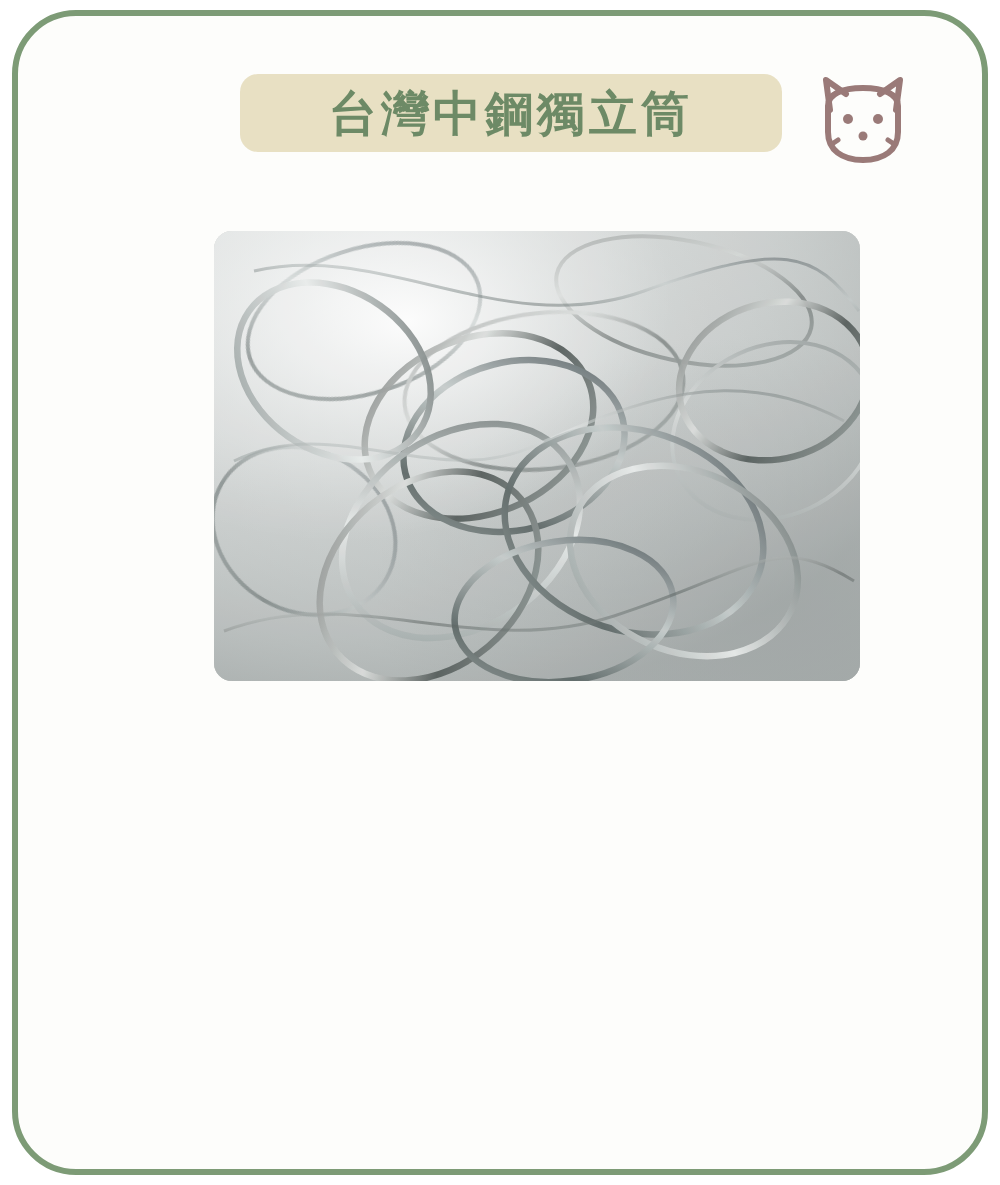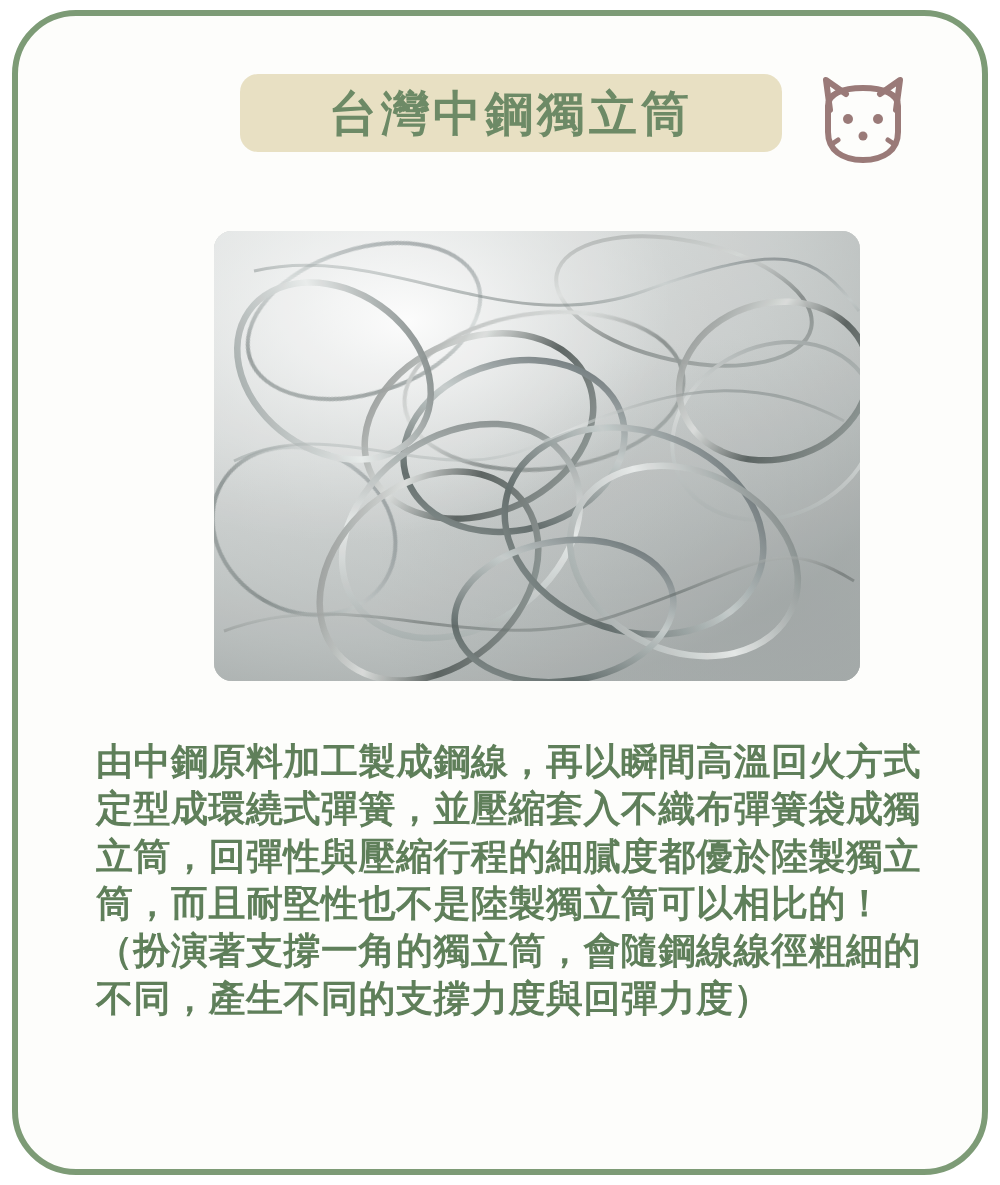--- a/index.html
+++ b/index.html
@@ -198,17 +198,16 @@
               <path d="M20 230 C 120 180, 220 260, 320 215 S 520 130, 630 190" stroke="url(#wire3)"></path>
               <path d="M10 400 C 140 350, 260 430, 400 385 S 560 300, 640 350" stroke="url(#wire1)"></path>
               <path d="M40 40 C 170 10, 290 110, 430 60 S 600 20, 645 80" stroke="url(#wire2)"></path>
             </g>
 
             <rect x="0" y="0" width="646" height="450" fill="#ffffff" opacity="0.06"></rect>
           </svg>
         </div>
       </div>
 
-      <div class="body-text">由中鋼原料加工製成鋼線，再以瞬間高溫回火方式定型成環繞式彈簧，並壓縮套入不織布彈簧袋成獨立筒，回彈性與壓縮行程的細膩度都優於陸製獨立筒，而且耐堅性也不是陸製獨立筒可以相比的！（扮演著支撐一角的獨立筒，會隨鋼線線徑粗細的不同，產生不同的支撐力度與回彈力度）</div>
 
     </div>
   </div>
 </div>
 
 </body></html>

